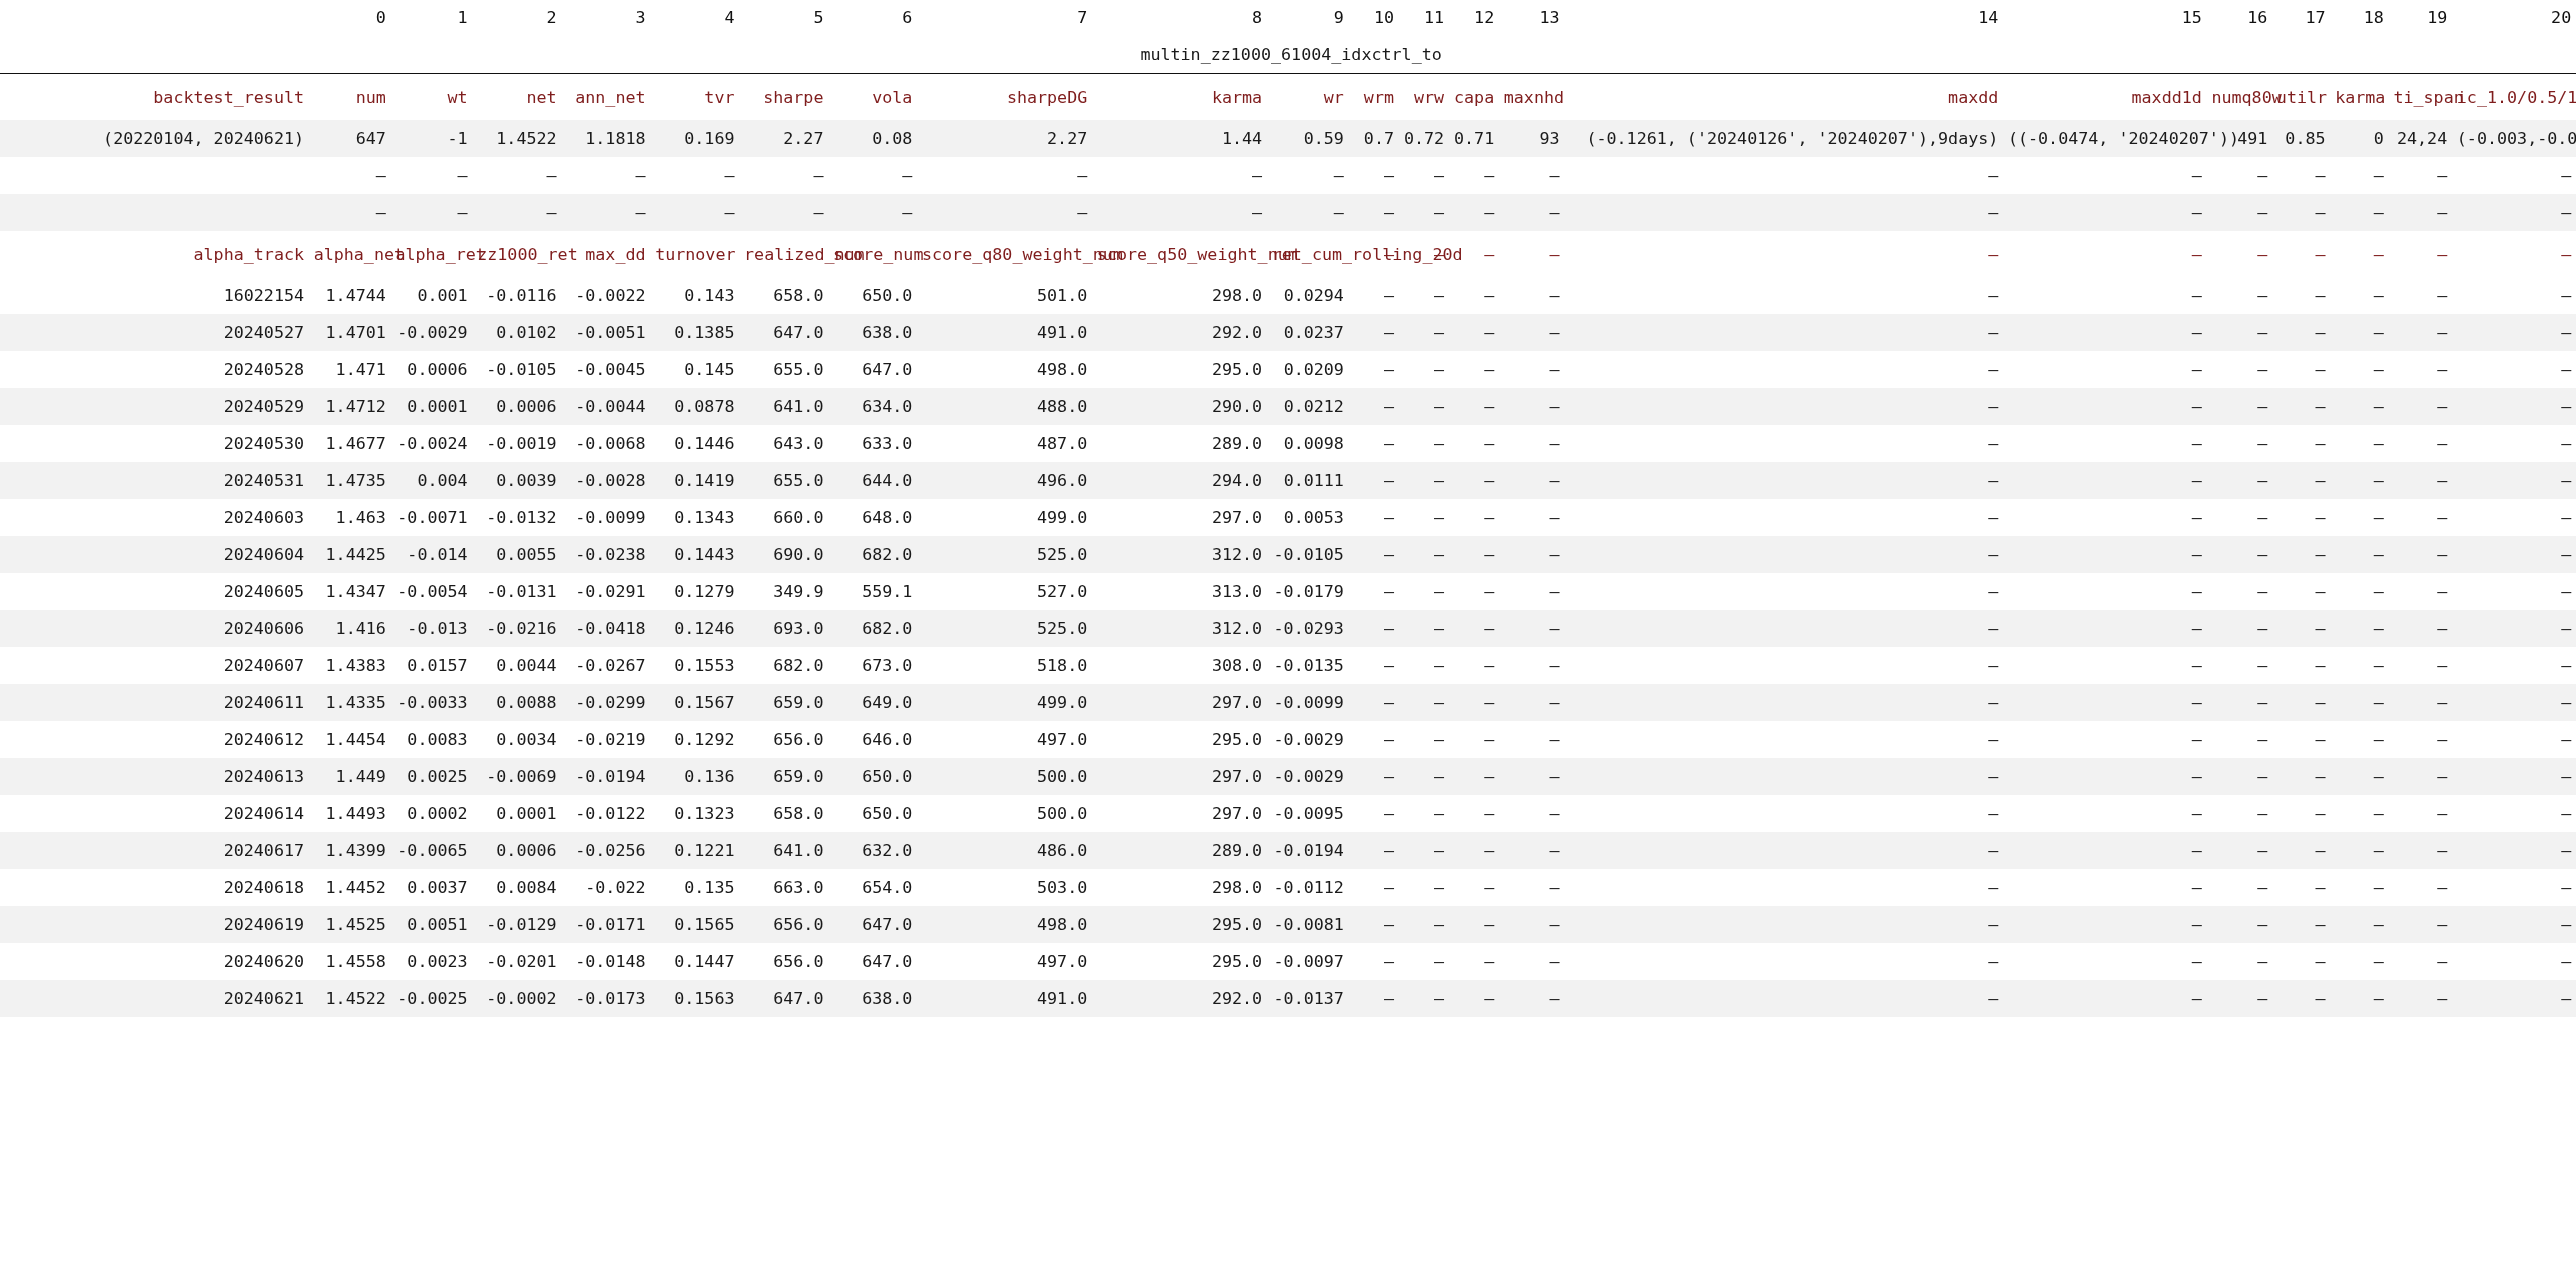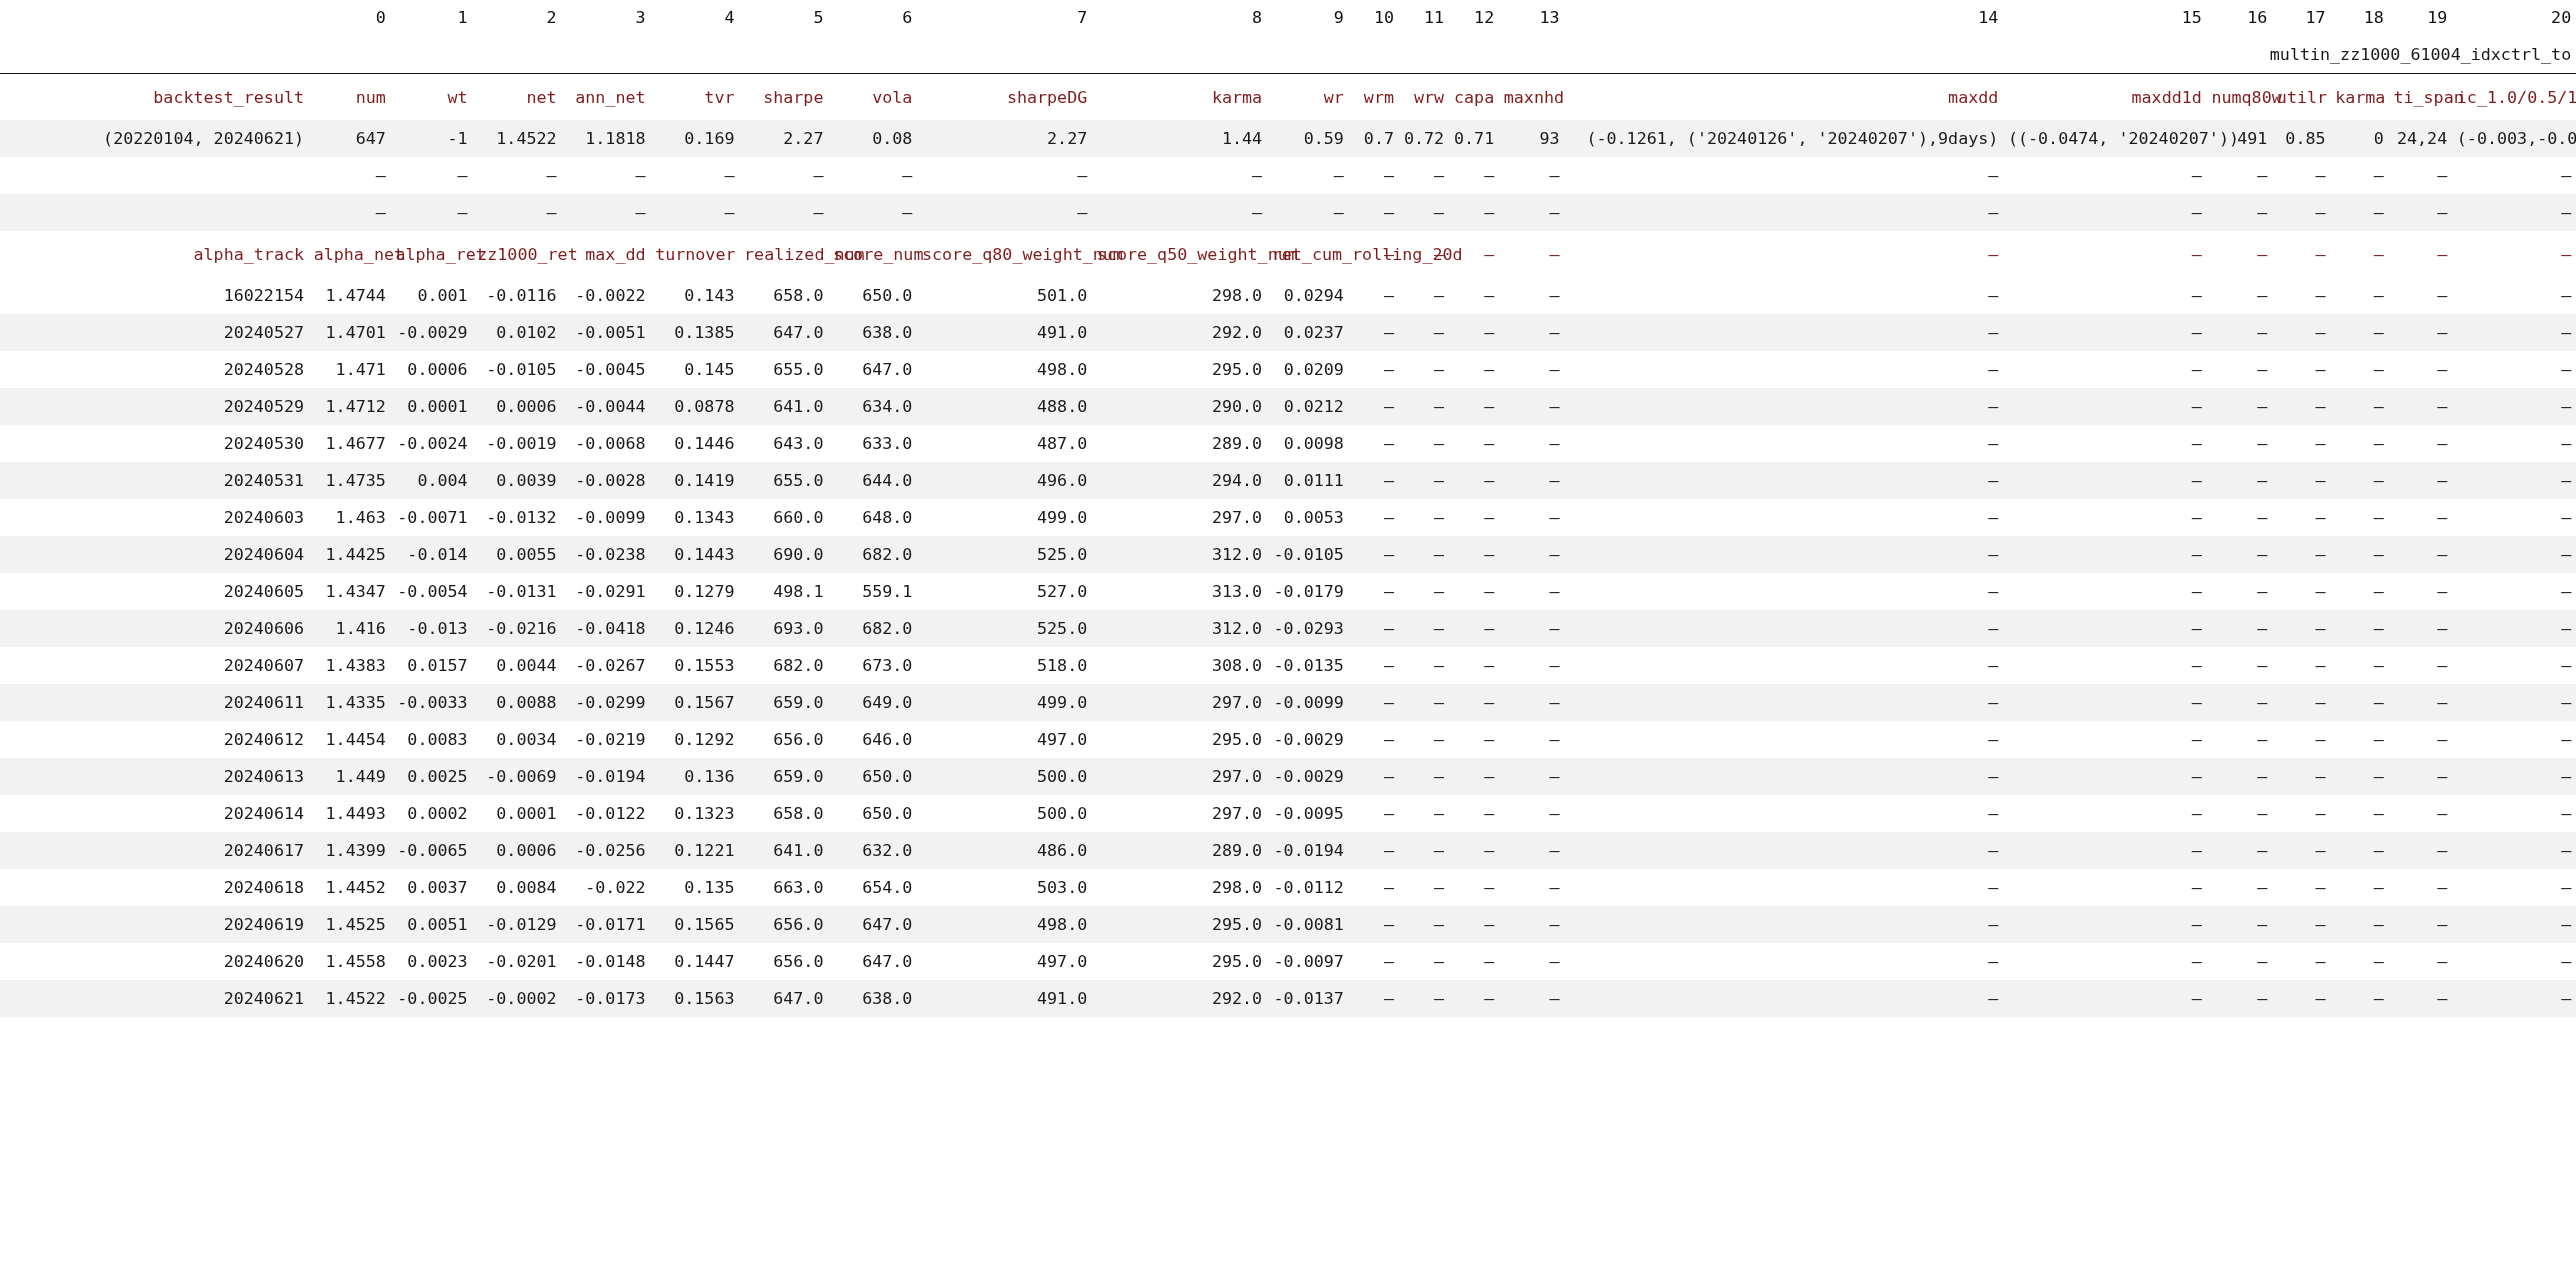--- a/index.html
+++ b/index.html
@@ -37,21 +37,21 @@
     line-height: 1.0;
   }
   
   tr.colindex td {
     height: 35px;
     color: #111;
     font-size: 16.7px;
   }
   tr.titlerow td {
     height: 38px;
-    text-align: right;
+    text-align: center;
     font-size: 16.7px;
     padding-left: 11px;
   }
   tr.header-sep td {
     height: 0;
     padding: 0;
     border-top: 1.6px solid #111;
   }
   tr.colnames td {
     height: 46px;
@@ -465,21 +465,21 @@
         <td class="dash">—</td>
       </tr>
 
       <tr class="data">
         <td>20240605</td>
         <td>1.4347</td>
         <td>-0.0054</td>
         <td>-0.0131</td>
         <td>-0.0291</td>
         <td>0.1279</td>
-        <td>498.1</td>
+        <td>349.9</td>
         <td>559.1</td>
         <td>527.0</td>
         <td>313.0</td>
         <td>-0.0179</td>
         <td class="dash">—</td>
         <td class="dash">—</td>
         <td class="dash">—</td>
         <td class="dash">—</td>
         <td class="dash">—</td>
         <td class="dash">—</td>

